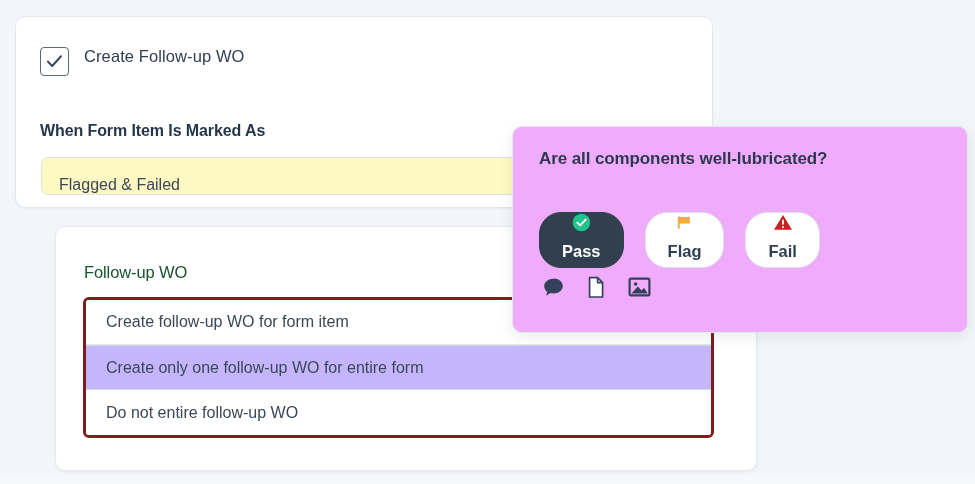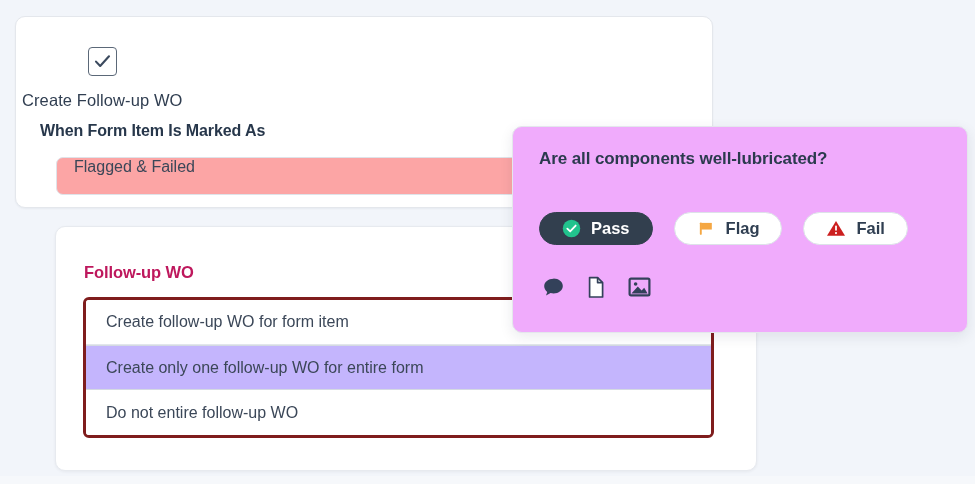--- a/index.html
+++ b/index.html
@@ -29,26 +29,25 @@
     height: 192px;
     background: #ffffff;
     border: 1px solid #e4e7ec;
     border-radius: 10px;
     box-sizing: border-box;
     box-shadow: 0 1px 2px rgba(26,38,56,0.05);
   }
 
   .checkbox-row {
     position: absolute;
-    left: 6px;
+    left: 24px;
     top: 30px;
     display: flex;
-    align-items: center;
+    align-items: flex-start;
     gap: 15px;
-    flex-direction: column;
   }
   .checkbox {
     width: 29px;
     height: 29px;
     border: 1.6px solid #5b6878;
     border-radius: 4px;
     background: #fff;
     box-sizing: border-box;
     display: flex;
     align-items: center;
@@ -71,52 +70,51 @@
     color: #27374b;
     letter-spacing: -0.1px;
   }
 
   .select-box {
     position: absolute;
     left: 25px;
     top: 140px;
     width: 648px;
     height: 38px;
-    background: #fca5a5;
+    background: #fef9c3;
     border: 1px solid #dfe3e9;
     border-radius: 7px;
     box-sizing: border-box;
     display: flex;
-    align-items: flex-start;
+    align-items: flex-end;
     padding-left: 17px;
     font-size: 16px;
     color: #3b4758;
-    margin-left: 15px;
   }
 
   
   .card-followup {
     position: absolute;
     left: 55px;
     top: 226px;
     width: 702px;
     height: 245px;
     background: #ffffff;
     border: 1px solid #e7eaef;
     border-radius: 10px;
     box-sizing: border-box;
     box-shadow: 0 1px 3px rgba(26,38,56,0.06);
   }
   .followup-title {
     position: absolute;
     left: 28px;
     top: 36px;
     font-size: 16.5px;
-    font-weight: bold;
-    color: #be185d;
+    font-weight: normal;
+    color: #14532d;
     letter-spacing: -0.1px;
   }
 
   .option-list {
     position: absolute;
     left: 27px;
     top: 70px;
     width: 631px;
     border: 3px solid #7f1d1d;
     border-radius: 6px;
@@ -167,33 +165,34 @@
 
   .pill-row {
     position: absolute;
     left: 26px;
     top: 85px;
     display: flex;
     align-items: center;
     gap: 21px;
   }
   .pill {
-    height: 33px;
+    height: 56px;
     border-radius: 22px;
     display: flex;
     align-items: center;
     gap: 10px;
     padding: 0 22px;
     box-sizing: border-box;
     font-size: 16.5px;
     font-weight: bold;
     background: #ffffff;
     border: 1px solid #dde2e9;
     color: #2f3e51;
     cursor: pointer;
+    flex-direction: column;
   }
   .pill.active {
     background: #323f4e;
     border-color: #323f4e;
     color: #ffffff;
   }
   .pill svg { display: block; flex: none; }
 
   .icon-row {
     position: absolute;

